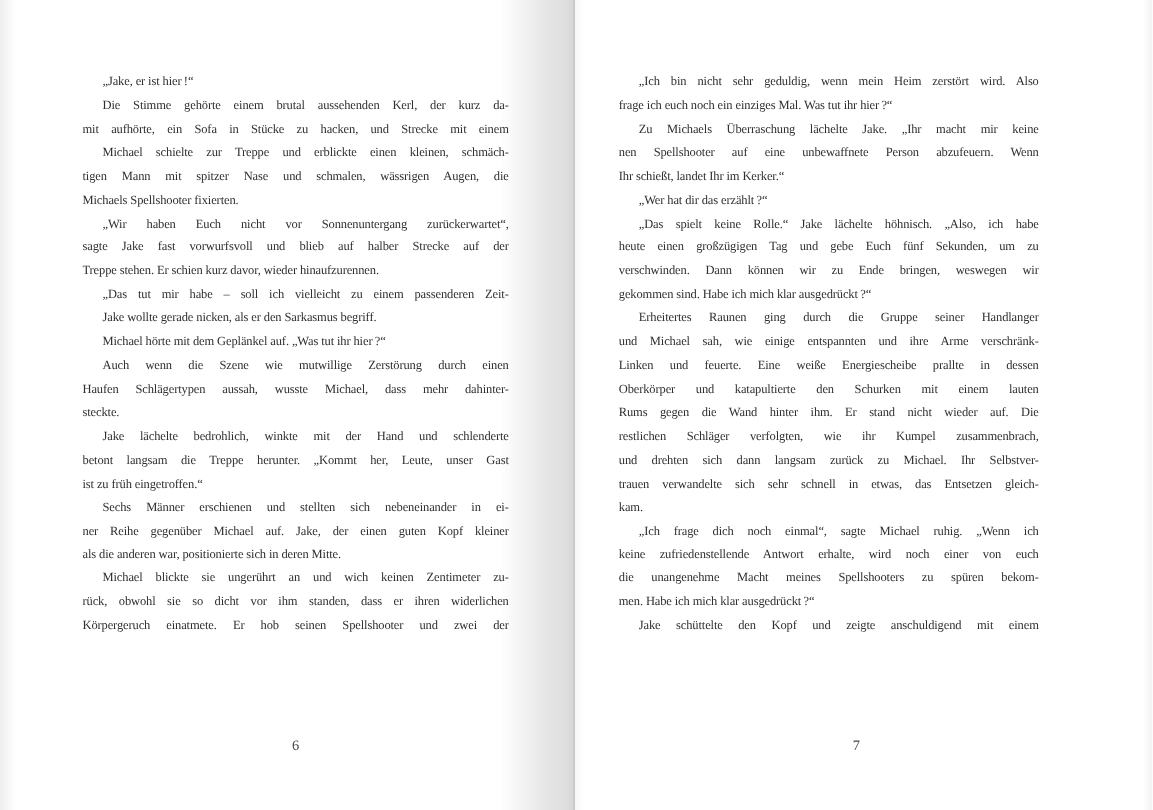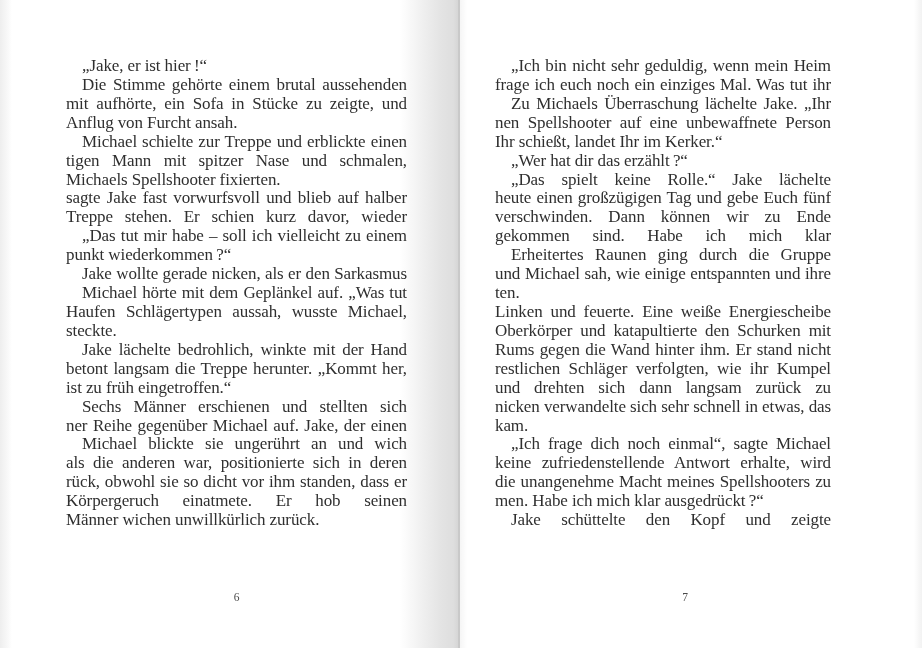--- a/index.html
+++ b/index.html
@@ -35,21 +35,21 @@
     position: absolute; left: 460px; top: 0; width: 7px; height: 100%;
     background: linear-gradient(to right, rgba(0,0,0,0.04), rgba(0,0,0,0));
   }
   #edge-right {
     position: absolute; right: 0; top: 0; width: 8px; height: 100%;
     background: linear-gradient(to left, #f2f2f2, rgba(255,255,255,0));
   }
   .text-col {
     position: absolute; top: 57px;
     color: #2f2f2f;
-    font-size: 17px;
+    font-size: 10px;
     line-height: 18.93px;
     letter-spacing: -0.1px;
   }
   #left-col  { left: 66px;  width: 341px; }
   #right-col { left: 495px; width: 336px; }
   .line {
     height: 18.93px;
     overflow: hidden;
     text-align: justify;
     text-align-last: justify;
@@ -72,64 +72,62 @@
 <div id="spread">
   <div id="edge-left"></div>
   <div id="gutter"></div>
   <div id="spine"></div>
   <div id="right-page-edge"></div>
   <div id="edge-right"></div>
 
   <div id="left-col" class="text-col">
       <div class="line first last">„Jake, er ist hier !“</div>
       <div class="line first">Die Stimme gehörte einem brutal aussehenden Kerl, der kurz da-</div>
-      <div class="line">mit aufhörte, ein Sofa in Stücke zu zeigte, und Michael mit einem</div>
-      <div class="line last">Anflug von Furcht ansah.</div>
+      <div class="line">mit aufhörte, ein Sofa in Stücke zu hacken, und Strecke mit einem</div>
       <div class="line first">Michael schielte zur Treppe und erblickte einen kleinen, schmäch-</div>
       <div class="line">tigen Mann mit spitzer Nase und schmalen, wässrigen Augen, die</div>
       <div class="line last">Michaels Spellshooter fixierten.</div>
+      <div class="line first">„Wir haben Euch nicht vor Sonnenuntergang zurückerwartet“,</div>
       <div class="line">sagte Jake fast vorwurfsvoll und blieb auf halber Strecke auf der</div>
       <div class="line last">Treppe stehen. Er schien kurz davor, wieder hinaufzurennen.</div>
       <div class="line first">„Das tut mir habe – soll ich vielleicht zu einem passenderen Zeit-</div>
-      <div class="line last">punkt wiederkommen ?“</div>
       <div class="line first last">Jake wollte gerade nicken, als er den Sarkasmus begriff.</div>
       <div class="line first last">Michael hörte mit dem Geplänkel auf. „Was tut ihr hier ?“</div>
+      <div class="line first">Auch wenn die Szene wie mutwillige Zerstörung durch einen</div>
       <div class="line">Haufen Schlägertypen aussah, wusste Michael, dass mehr dahinter-</div>
       <div class="line last">steckte.</div>
       <div class="line first">Jake lächelte bedrohlich, winkte mit der Hand und schlenderte</div>
       <div class="line">betont langsam die Treppe herunter. „Kommt her, Leute, unser Gast</div>
       <div class="line last">ist zu früh eingetroffen.“</div>
       <div class="line first">Sechs Männer erschienen und stellten sich nebeneinander in ei-</div>
       <div class="line">ner Reihe gegenüber Michael auf. Jake, der einen guten Kopf kleiner</div>
+      <div class="line last">als die anderen war, positionierte sich in deren Mitte.</div>
       <div class="line first">Michael blickte sie ungerührt an und wich keinen Zentimeter zu-</div>
-      <div class="line last">als die anderen war, positionierte sich in deren Mitte.</div>
       <div class="line">rück, obwohl sie so dicht vor ihm standen, dass er ihren widerlichen</div>
       <div class="line">Körpergeruch einatmete. Er hob seinen Spellshooter und zwei der</div>
-      <div class="line last">Männer wichen unwillkürlich zurück.</div>
     </div>
   <div id="right-col" class="text-col">
       <div class="line first">„Ich bin nicht sehr geduldig, wenn mein Heim zerstört wird. Also</div>
       <div class="line last">frage ich euch noch ein einziges Mal. Was tut ihr hier ?“</div>
       <div class="line first">Zu Michaels Überraschung lächelte Jake. „Ihr macht mir keine</div>
       <div class="line">nen Spellshooter auf eine unbewaffnete Person abzufeuern. Wenn</div>
       <div class="line last">Ihr schießt, landet Ihr im Kerker.“</div>
       <div class="line first last">„Wer hat dir das erzählt ?“</div>
       <div class="line first">„Das spielt keine Rolle.“ Jake lächelte höhnisch. „Also, ich habe</div>
       <div class="line">heute einen großzügigen Tag und gebe Euch fünf Sekunden, um zu</div>
       <div class="line">verschwinden. Dann können wir zu Ende bringen, weswegen wir</div>
       <div class="line last">gekommen sind. Habe ich mich klar ausgedrückt ?“</div>
       <div class="line first">Erheitertes Raunen ging durch die Gruppe seiner Handlanger</div>
       <div class="line">und Michael sah, wie einige entspannten und ihre Arme verschränk-</div>
-      <div class="line last">ten.</div>
       <div class="line">Linken und feuerte. Eine weiße Energiescheibe prallte in dessen</div>
       <div class="line">Oberkörper und katapultierte den Schurken mit einem lauten</div>
       <div class="line">Rums gegen die Wand hinter ihm. Er stand nicht wieder auf. Die</div>
       <div class="line">restlichen Schläger verfolgten, wie ihr Kumpel zusammenbrach,</div>
       <div class="line">und drehten sich dann langsam zurück zu Michael. Ihr Selbstver-</div>
-      <div class="line">nicken verwandelte sich sehr schnell in etwas, das Entsetzen gleich-</div>
+      <div class="line">trauen verwandelte sich sehr schnell in etwas, das Entsetzen gleich-</div>
       <div class="line last">kam.</div>
       <div class="line first">„Ich frage dich noch einmal“, sagte Michael ruhig. „Wenn ich</div>
       <div class="line">keine zufriedenstellende Antwort erhalte, wird noch einer von euch</div>
       <div class="line">die unangenehme Macht meines Spellshooters zu spüren bekom-</div>
       <div class="line last">men. Habe ich mich klar ausgedrückt ?“</div>
       <div class="line first">Jake schüttelte den Kopf und zeigte anschuldigend mit einem</div>
     </div>
 
   <div id="pagenum-left" class="pagenum">6</div>
   <div id="pagenum-right" class="pagenum">7</div>

